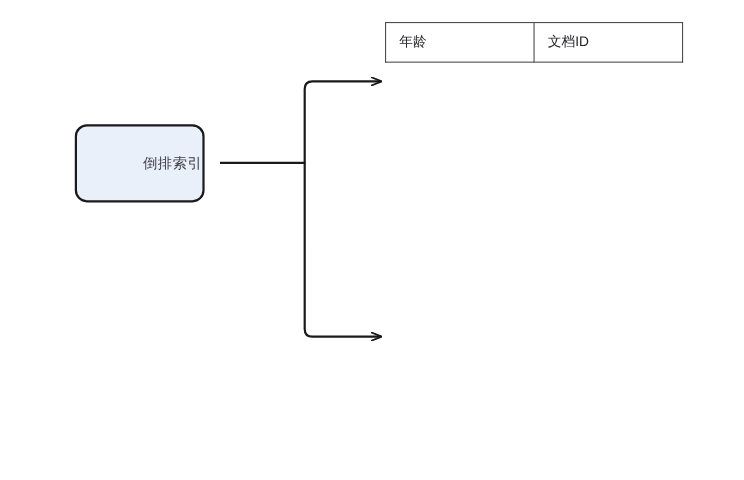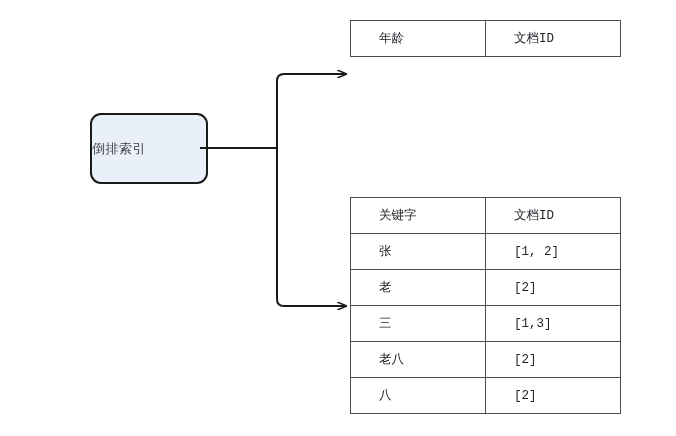--- a/index.html
+++ b/index.html
@@ -14,31 +14,31 @@
     position: relative;
     width: 676px;
     height: 436px;
     background: #ffffff;
     overflow: hidden;
   }
 
   
   .node {
     position: absolute;
-    left: 90px;
+    left: 68px;
     top: 113px;
     width: 118px;
     height: 71px;
     box-sizing: border-box;
     background: #eaf0fa;
     border: 2px solid #1a1a1a;
     border-radius: 11px;
     display: flex;
     align-items: center;
-    justify-content: flex-start;
+    justify-content: flex-end;
   }
   .node-label {
     font-size: 13px;
     color: #3b3b44;
     letter-spacing: 0.5px;
     white-space: nowrap;
   }
 
   
   .connector {
@@ -56,29 +56,29 @@
     box-sizing: border-box;
     border-collapse: collapse;
     border: 1px solid #4d4d4d;
     background: #ffffff;
     table-layout: fixed;
   }
   .dtable td {
     box-sizing: border-box;
     border: 1px solid #4d4d4d;
     height: 36px;
-    padding: 0 28px;
+    padding: 0 12px;
     font-size: 12.5px;
     color: #23232b;
     vertical-align: middle;
     overflow: hidden;
     white-space: nowrap;
   }
   .dtable td.c0 { width: 135px; }
-  .dtable td.c1 { width: 135px; font-family: Liberation Mono, monospace; }
+  .dtable td.c1 { width: 135px; }
 
   #table-age {
     left: 350px;
     top: 20px;
     width: 270px;
   }
   #table-keyword {
     left: 350px;
     top: 197px;
     width: 270px;
@@ -109,42 +109,14 @@
 
   <table class="dtable" id="table-age">
     <tbody>
       <tr>
         <td class="c0">年龄</td>
         <td class="c1">文档ID</td>
       </tr>
     </tbody>
   </table>
 
-  <table class="dtable" id="table-keyword">
-    <tbody>
-      <tr>
-        <td class="c0">关键字</td>
-        <td class="c1">文档ID</td>
-      </tr>
-      <tr>
-        <td class="c0">张</td>
-        <td class="c1">[1, 2]</td>
-      </tr>
-      <tr>
-        <td class="c0">老</td>
-        <td class="c1">[2]</td>
-      </tr>
-      <tr>
-        <td class="c0">三</td>
-        <td class="c1">[1,3]</td>
-      </tr>
-      <tr>
-        <td class="c0">老八</td>
-        <td class="c1">[2]</td>
-      </tr>
-      <tr>
-        <td class="c0">八</td>
-        <td class="c1">[2]</td>
-      </tr>
-    </tbody>
-  </table>
 
 </div>
 
 </body></html>

